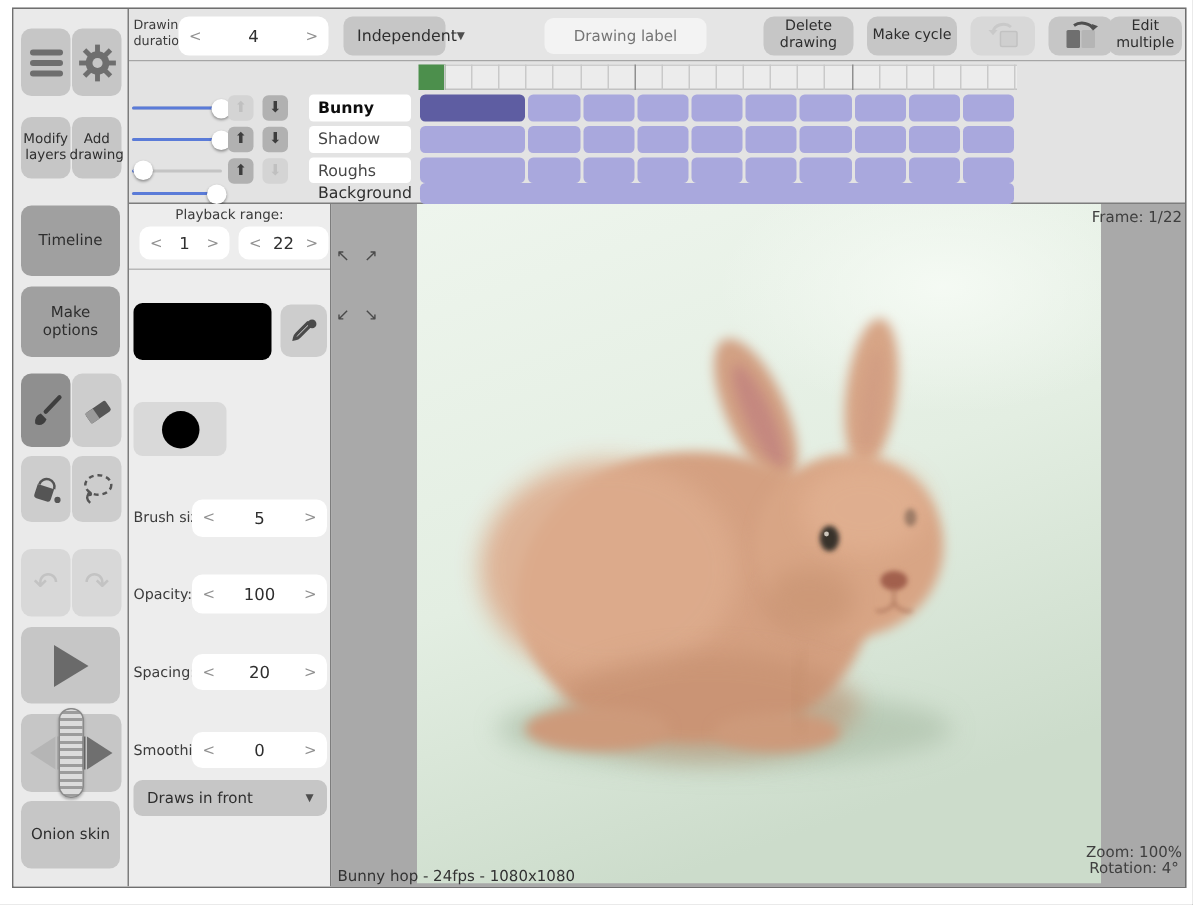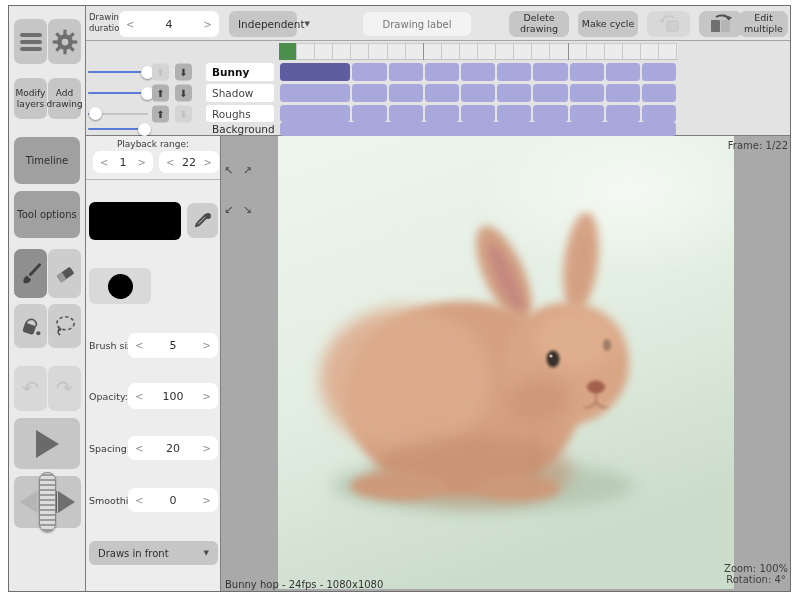--- a/index.html
+++ b/index.html
@@ -94,21 +94,21 @@
       <span>Modify layers</span>
     </div>
     <div class="abs btn" style="left:39px;top:72px;width:33px;height:41px;font-size:9px;">
       <span>Add drawing</span>
     </div>
 
     <div class="abs btn dark" style="left:5px;top:131px;width:66px;height:47px;font-size:10px;">
       <span>Timeline</span>
     </div>
     <div class="abs btn dark" style="left:5px;top:185px;width:66px;height:47px;font-size:10px;">
-      <span>Tool options</span>
+      <span>Make options</span>
     </div>
 
     <div class="abs tile sel" style="left:5px;top:243px;width:33px;height:49px;">
       <svg width="26" height="26" viewBox="0 0 24 24">
         <path d="M20 3.5 L11.5 12.5" stroke="#3f3f3f" stroke-width="2.6" stroke-linecap="round"></path>
         <path d="M5 19.5 q-0.5 -4.5 3.5 -6 l3.5 3.5 q-1.5 4 -5.5 3.5 q-1.2 -0.2 -1.5 -1 z" fill="#3f3f3f"></path>
       </svg>
     </div>
     <div class="abs tile" style="left:39px;top:243px;width:33px;height:49px;">
       <svg width="26" height="26" viewBox="0 0 24 24">
@@ -153,20 +153,23 @@
       </div>
     </div>
     <div class="abs btn" style="left:39px;top:470px;width:33px;height:52px;">
       <div style="display:flex;align-items:center;">
         <div style="width:3px;height:22px;background:#6f6f6f;margin-right:1px;"></div>
         <div style="width:0;height:0;border-top:11px solid transparent;border-bottom:11px solid transparent;border-left:17px solid #6f6f6f;"></div>
       </div>
     </div>
     <div class="abs scrubber" style="top:466px;height:60px;"></div>
 
+    <div class="abs btn" style="left:5px;top:528px;width:66px;height:45px;font-size:10px;">
+      <span>Onion skin</span>
+    </div>
   </div>
 
   <div class="abs topbar">
     <div class="abs lbl" style="left:3px;top:6px;width:34px;font-size:8.5px;text-align:center;line-height:1.25;">Drawing duration:</div>
     <div class="abs stepper" style="left:33px;top:5px;width:100px;height:26px;">
       <span class="chev">&lt;</span>
       <span>4</span>
       <span class="chev">&gt;</span>
     </div>
     <div class="abs ddown" style="left:143px;top:5px;width:68px;height:26px;">
@@ -350,21 +353,21 @@
       <span class="chev">&gt;</span>
     </div>
 
     <div class="abs lbl" style="left:3px;top:352px;height:24px;display:flex;align-items:center;font-size:9.5px;">Smoothing:</div>
     <div class="abs stepper" style="left:42px;top:352px;width:90px;height:24px;">
       <span class="chev">&lt;</span>
       <span>0</span>
       <span class="chev">&gt;</span>
     </div>
 
-    <div class="abs ddown" style="left:3px;top:405px;width:129px;height:24px;gap:20px;">
+    <div class="abs ddown" style="left:3px;top:384px;width:129px;height:24px;gap:20px;">
       <span>Draws in front</span>
       <span class="caret">▼</span>
     </div>
   </div>
 
   <div class="abs viewport">
     <div class="abs" style="left:57px;top:0;width:456px;height:453px;">
       <svg width="456" height="453" viewBox="0 0 456 453">
         <defs>
           <filter id="b8" x="-60%" y="-60%" width="220%" height="220%">

